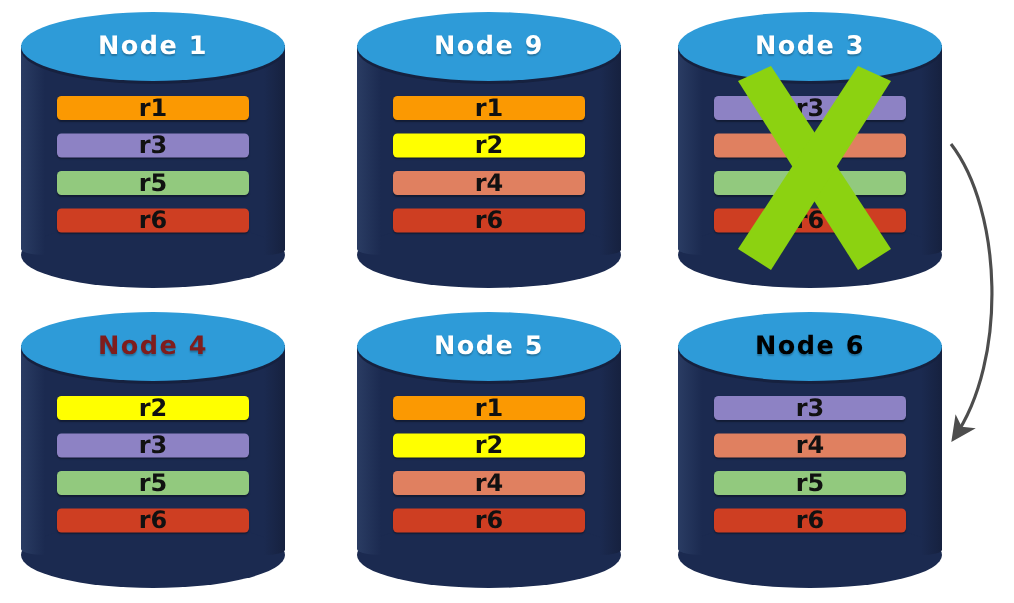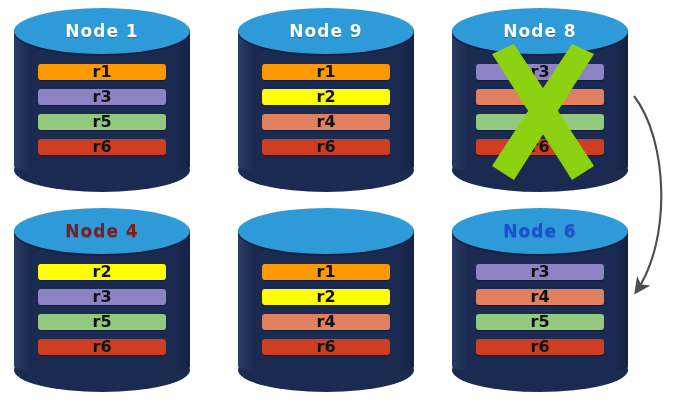--- a/index.html
+++ b/index.html
@@ -174,21 +174,21 @@
       </div>
       <div class="cyl-side-left"></div>
       <div class="cyl-side-right"></div>
       <div class="rows">
         <div class="row-bar" style="background: rgb(141, 130, 196);">r3</div>
         <div class="row-bar" style="background: rgb(224, 128, 96);">r4</div>
         <div class="row-bar" style="background: rgb(146, 201, 126);">r5</div>
         <div class="row-bar" style="background: rgb(206, 62, 34);">r6</div>
       </div>
       <div class="cyl-top" style="background: rgb(46, 155, 216);"></div>
-      <div class="node-label" style="color: rgb(255, 255, 255);">Node 8</div>
+      <div class="node-label" style="color: rgb(255, 255, 255);">Node 3</div>
       <svg class="fail-x" width="110" height="140" viewBox="0 0 110 140" style="left: 36px; top: 36px;">
         <path d="M4,10 L26,0 L106,122 L84,136 Z" fill="#8cd211"></path>
         <path d="M84,0 L106,10 L26,136 L4,122 Z" fill="#8cd211"></path>
       </svg>
     </div>
     <div class="node" style="left: 14px; top: 208px;">
       <div class="cyl-body" style="background: rgb(27, 42, 80);">
         <div class="cyl-bottom-shade" style="background: rgb(27, 42, 80);"></div>
       </div>
       <div class="cyl-side-left"></div>
@@ -208,35 +208,36 @@
       </div>
       <div class="cyl-side-left"></div>
       <div class="cyl-side-right"></div>
       <div class="rows">
         <div class="row-bar" style="background: rgb(251, 153, 2);">r1</div>
         <div class="row-bar" style="background: rgb(255, 255, 0);">r2</div>
         <div class="row-bar" style="background: rgb(224, 128, 96);">r4</div>
         <div class="row-bar" style="background: rgb(206, 62, 34);">r6</div>
       </div>
       <div class="cyl-top" style="background: rgb(46, 155, 216);"></div>
+      <div class="node-label" style="color: rgb(255, 255, 255);">Node 5</div>
     </div>
     <div class="node" style="left: 452px; top: 208px;">
       <div class="cyl-body" style="background: rgb(27, 42, 80);">
         <div class="cyl-bottom-shade" style="background: rgb(27, 42, 80);"></div>
       </div>
       <div class="cyl-side-left"></div>
       <div class="cyl-side-right"></div>
       <div class="rows">
         <div class="row-bar" style="background: rgb(141, 130, 196);">r3</div>
         <div class="row-bar" style="background: rgb(224, 128, 96);">r4</div>
         <div class="row-bar" style="background: rgb(146, 201, 126);">r5</div>
         <div class="row-bar" style="background: rgb(206, 62, 34);">r6</div>
       </div>
       <div class="cyl-top" style="background: rgb(46, 155, 216);"></div>
-      <div class="node-label" style="color: #1d4ed8;">Node 6</div>
+      <div class="node-label" style="color: #000000;">Node 6</div>
     </div>
   </div>
 
 <svg id="arrow-layer" viewBox="0 0 676 402" width="676" height="402">
   <defs>
     <marker id="arrowhead" markerWidth="9" markerHeight="9" refX="6.5" refY="4.5" orient="auto" markerUnits="strokeWidth">
       <path d="M0,0.6 L8,4.5 L0,8.4 L2.2,4.5 Z" fill="#4d4d4d"></path>
     </marker>
   </defs>
   <path id="arrow-path" d="M634,96 C668,140 672,240 636,292" fill="none" stroke="#4d4d4d" stroke-width="2.1" marker-end="url(#arrowhead)"></path>

